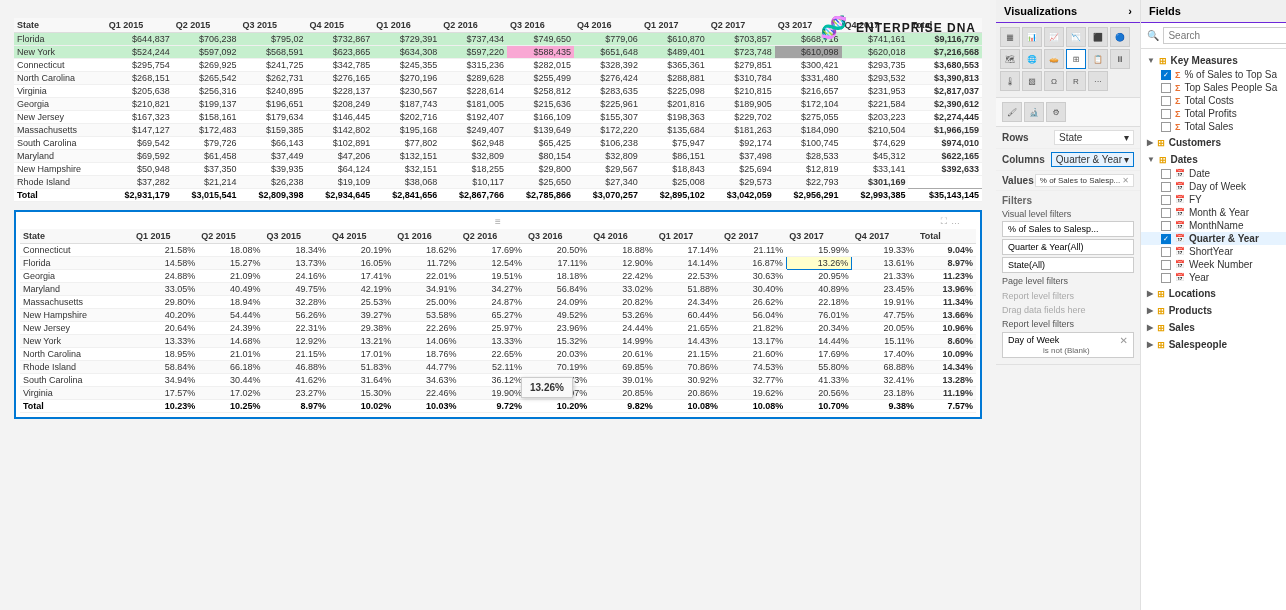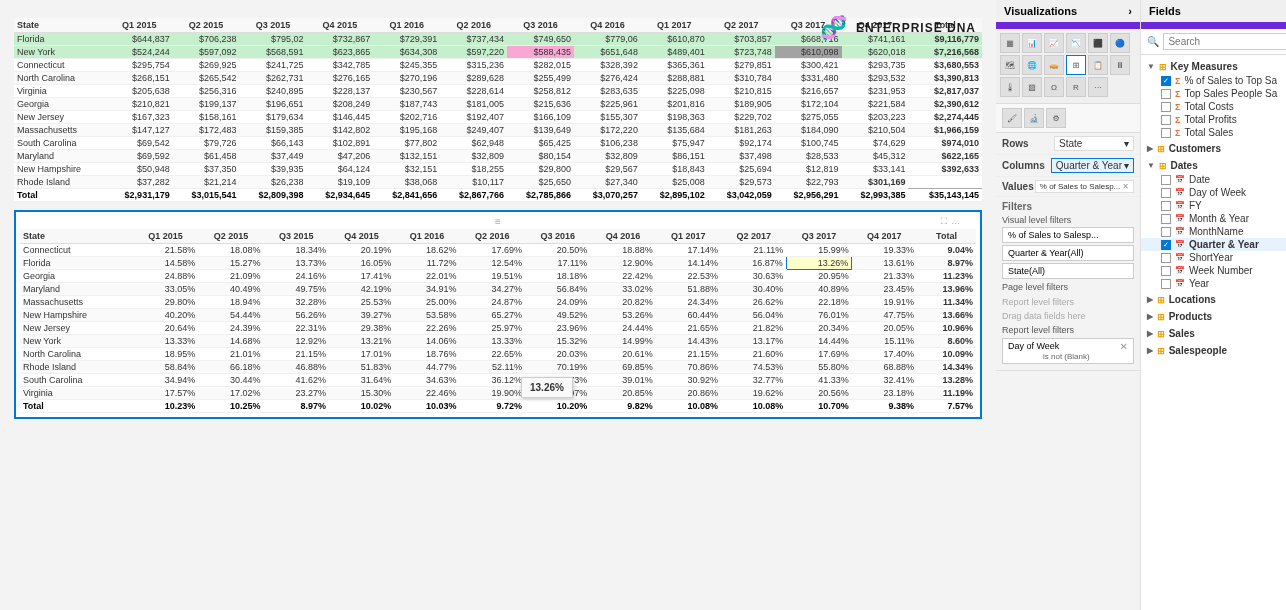--- a/index.html
+++ b/index.html
@@ -10,21 +10,21 @@
 
     
     .logo-area { position: absolute; top: 15px; right: 20px; display: flex; align-items: center; gap: 8px; }
     .logo-text { font-size: 12px; font-weight: 700; color: #1a1a1a; letter-spacing: 1px; }
 
     
     .top-table-container { background: white; margin-bottom: 8px; }
     .bottom-table-container { border: 2px solid #0078d4; padding: 4px; background: white; position: relative; }
 
     table { width: 100%; border-collapse: collapse; font-size: 9px; }
-    th { background: #f8f8f8; font-weight: 600; padding: 2px 3px; text-align: center; border-bottom: 1px solid #ddd; color: #333; }
+    th { background: #f8f8f8; font-weight: 600; padding: 2px 3px; text-align: left; border-bottom: 1px solid #ddd; color: #333; }
     th.left { text-align: left; }
     td { padding: 1px 3px; text-align: right; color: #333; border-bottom: 1px solid #f0f0f0; white-space: nowrap; }
     td.state-col { text-align: left; font-weight: 400; }
     td.total-col { font-weight: 600; }
     tr.total-row td { font-weight: 700; color: #000; border-top: 1px solid #aaa; }
     tr:nth-child(even) td { background: #fafafa; }
 
     
     .tooltip-box { position: absolute; background: #f9f9f9; border: 1px solid #ccc; padding: 4px 8px; font-size: 10px; font-weight: 600; color: #333; box-shadow: 1px 1px 4px rgba(0,0,0,0.2); z-index: 10; }
 
@@ -55,21 +55,21 @@
     .config-section { border-bottom: 1px solid #e0e0e0; padding: 4px 6px; }
     .config-label { font-size: 10px; color: #666; font-weight: 600; margin-bottom: 3px; }
     .config-chip { background: white; border: 1px solid #ccc; padding: 2px 5px; font-size: 9px; display: flex; align-items: center; justify-content: space-between; margin-bottom: 2px; }
     .chip-x { color: #999; cursor: pointer; font-size: 10px; }
 
     
     .right-container { display: flex; flex-direction: row; width: 290px; }
     .viz-panel { width: 145px; border-right: 1px solid #e0e0e0; display: flex; flex-direction: column; }
     .fields-panel-container { width: 145px; display: flex; flex-direction: column; }
 
-    .panel-header-label { font-size: 11px; font-weight: 600; padding: 5px 8px; background: #f0f0f0; border-bottom: 7px solid #6d28d9; display: flex; align-items: center; justify-content: space-between; }
+    .panel-header-label { font-size: 11px; font-weight: 600; padding: 5px 8px; background: #f0f0f0; border-bottom: 1px solid #6d28d9; display: flex; align-items: center; justify-content: space-between; }
 
     
     .viz-config { font-size: 10px; }
     .viz-config-row { padding: 3px 6px; border-bottom: 1px solid #eee; display: flex; align-items: center; justify-content: space-between; }
     .viz-config-label { font-weight: 600; color: #444; }
     .viz-config-value { color: #333; display: flex; align-items: center; gap: 2px; background: white; border: 1px solid #ddd; padding: 1px 4px; min-width: 80px; justify-content: space-between; }
 
     .main-report { padding: 10px 14px; flex: 1; position: relative; overflow: hidden; }
   </style>
 </head>

